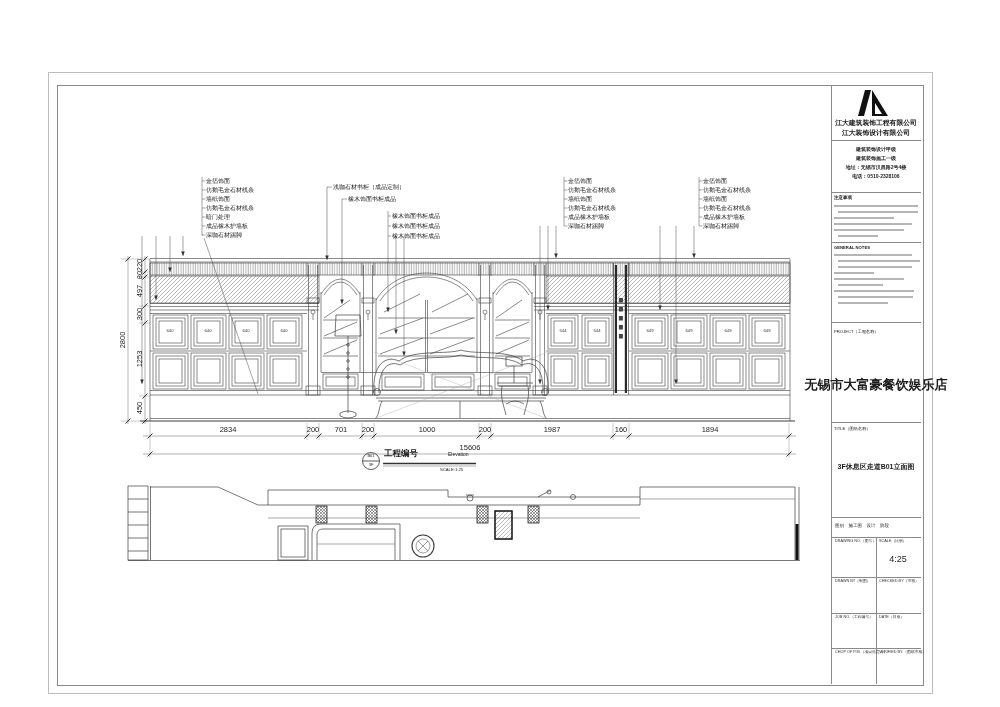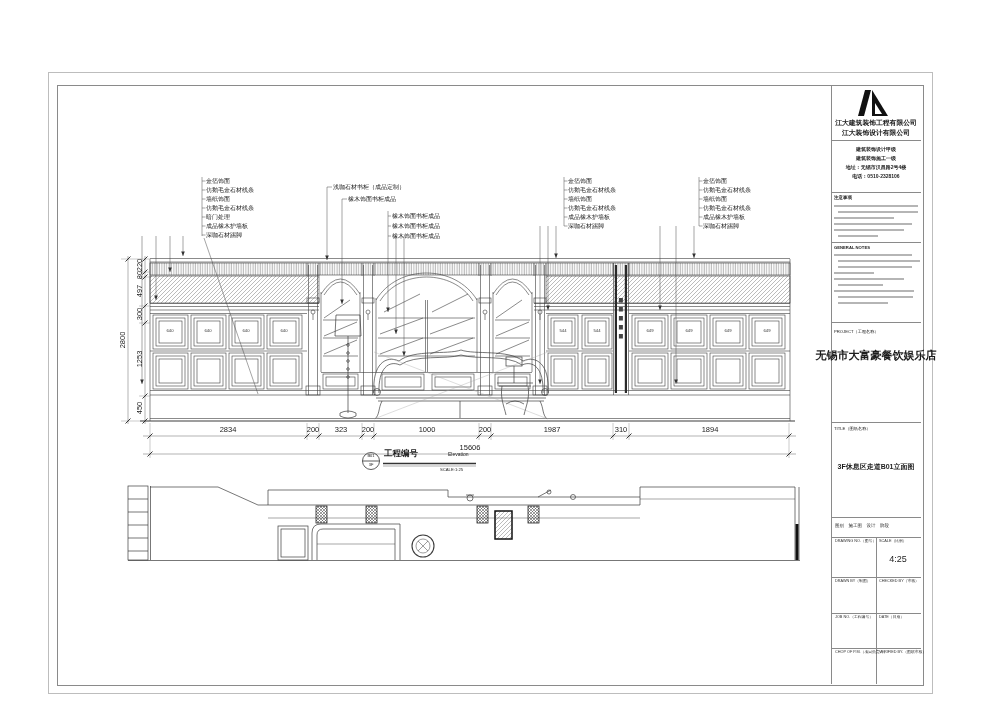--- a/index.html
+++ b/index.html
@@ -450,26 +450,26 @@
   <span class="t ann" style="left:703px;top:187px">仿鹅毛金石材线条</span>
   <span class="t ann" style="left:703px;top:196px">墙纸饰面</span>
   <span class="t ann" style="left:703px;top:205px">仿鹅毛金石材线条</span>
   <span class="t ann" style="left:703px;top:214px">成品橡木护墙板</span>
   <span class="t ann" style="left:703px;top:223px">深咖石材踢脚</span>
 </div>
 
 <div>
   <span class="t dim" style="left:228px;top:426px">2834</span>
   <span class="t dim" style="left:313px;top:426px">200</span>
-  <span class="t dim" style="left:341px;top:426px">323</span>
+  <span class="t dim" style="left:341px;top:426px">701</span>
   <span class="t dim" style="left:368px;top:426px">200</span>
   <span class="t dim" style="left:427px;top:426px">1000</span>
   <span class="t dim" style="left:485px;top:426px">200</span>
   <span class="t dim" style="left:552px;top:426px">1987</span>
-  <span class="t dim" style="left:621px;top:426px">310</span>
+  <span class="t dim" style="left:621px;top:426px">160</span>
   <span class="t dim" style="left:710px;top:426px">1894</span>
   <span class="t dim" style="left:470px;top:444px">15606</span>
 </div>
 <div>
   <span class="t vdim" style="left:123px;top:340px">2800</span>
   <span class="t vdim" style="left:140px;top:265px">220</span>
   <span class="t vdim" style="left:140px;top:275px">80</span>
   <span class="t vdim" style="left:140px;top:291px">497</span>
   <span class="t vdim" style="left:140px;top:314px">300</span>
   <span class="t vdim" style="left:140px;top:359px">1253</span>
@@ -540,21 +540,21 @@
   <div class="mb" style="left:838px;top:260px;width:82px"></div>
   <div class="mb" style="left:838px;top:266px;width:74px"></div>
   <div class="mb" style="left:834px;top:272px;width:40px"></div>
   <div class="mb" style="left:834px;top:278px;width:70px"></div>
   <div class="mb" style="left:838px;top:284px;width:45px"></div>
   <div class="mb" style="left:834px;top:290px;width:80px"></div>
   <div class="mb" style="left:838px;top:296px;width:75px"></div>
   <div class="mb" style="left:838px;top:302px;width:50px"></div>
 
   <span class="t" style="left:834px;top:330px;font-size:4.2px">PROJECT（工程名称）</span>
-  <span class="t c bold" style="left:876px;top:350px;font-size:11px">无锡市大富豪餐饮娱乐店</span>
+  <span class="t c bold" style="left:876px;top:378px;font-size:13px">无锡市大富豪餐饮娱乐店</span>
 
   <span class="t" style="left:834px;top:427px;font-size:4.2px">TITLE（图纸名称）</span>
   <span class="t c bold" style="left:876px;top:463px;font-size:7px">3F休息区走道B01立面图</span>
 
   <span class="t" style="left:835px;top:524px;font-size:4.5px">图别　施工图　设计　阶段</span>
 
   <span class="t tb-label" style="left:835px;top:540px">DRAWING NO.（图号）</span>
   <span class="t tb-label" style="left:879px;top:540px">SCALE（比例）</span>
   <span class="t c" style="left:898px;top:555px;font-size:9px">4:25</span>
   <span class="t tb-label" style="left:835px;top:580px">DRAWN BY（制图）</span>

